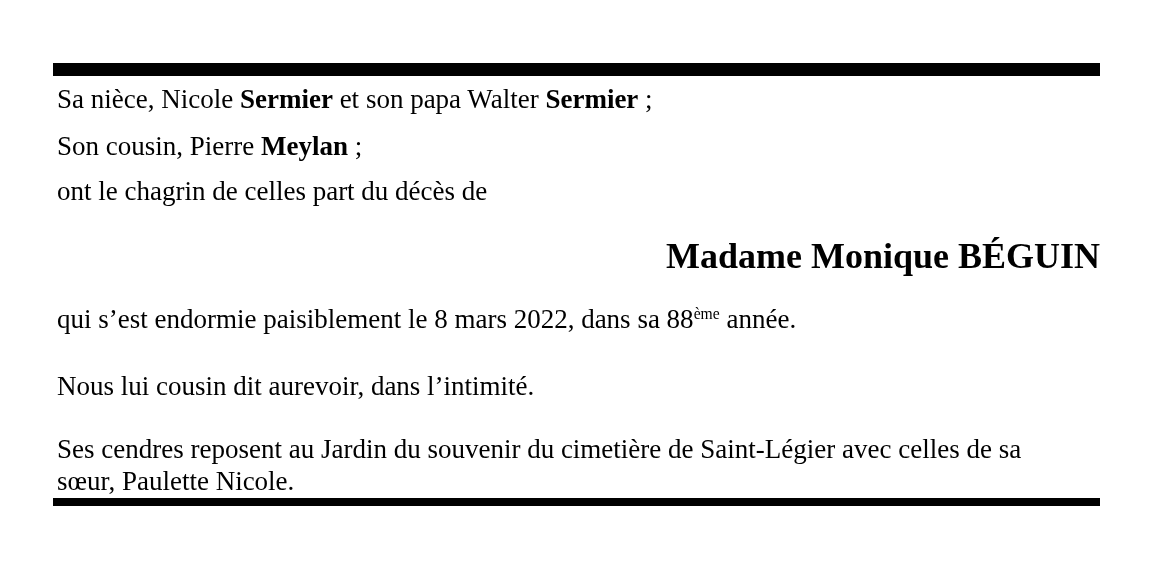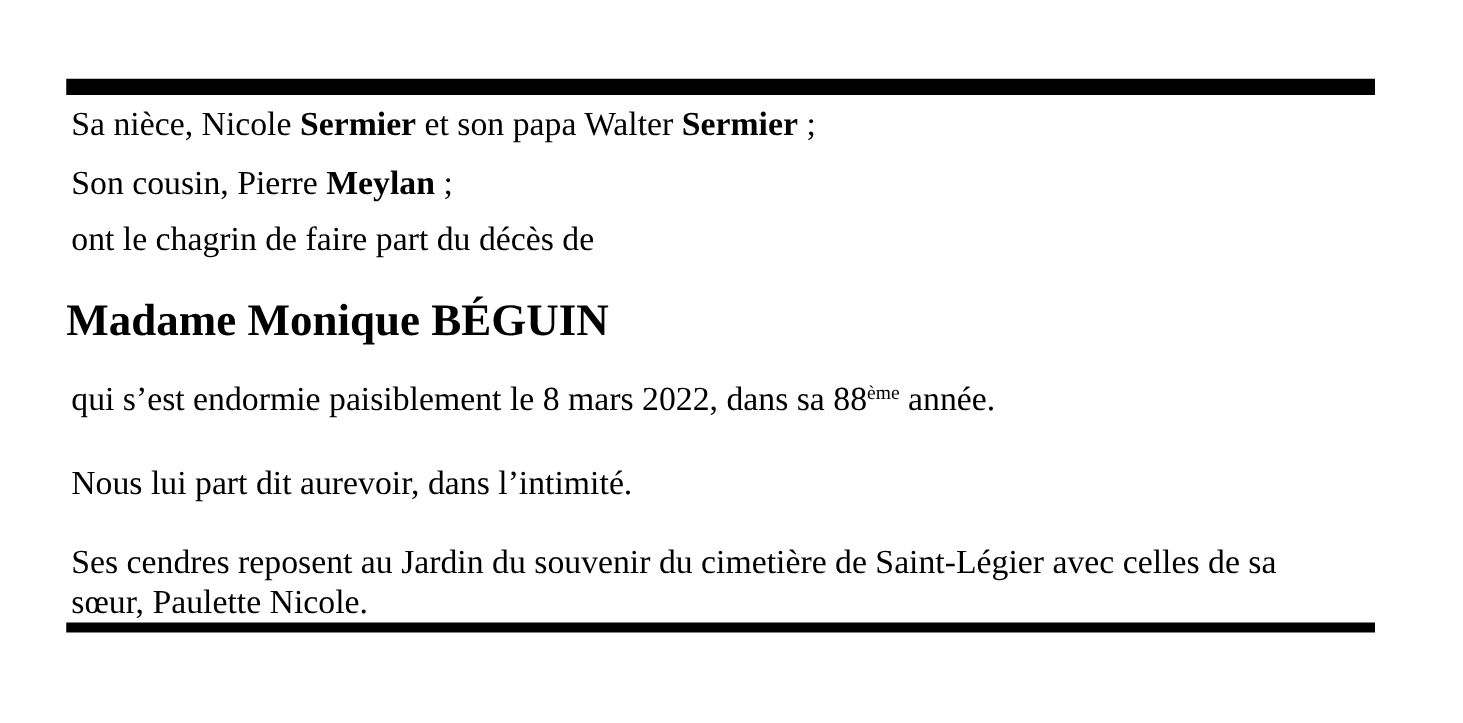--- a/index.html
+++ b/index.html
@@ -34,21 +34,21 @@
   }
   .t strong, .t b { font-weight: bold; }
   .line-family-1 { top: 83px; text-align: center; }
   .line-family-2 { top: 115px; margin-top: 15px; }
   .line-announcement { top: 175px; }
   .title {
     position: absolute;
     left: 53px;
     top: 235px;
     width: 1047px;
-    text-align: left;
+    text-align: right;
     font-size: 36px;
     line-height: 42px;
     font-weight: bold;
     white-space: nowrap;
     color: #000000;
   }
   .line-death { top: 303px; }
   .line-farewell { top: 370px; }
   .line-resting-1 { top: 433px; }
   .line-resting-2 { top: 465px; }
@@ -64,27 +64,27 @@
 <body>
 
 <div class="page">
 
   <div class="rule rule-top"></div>
 
   <div class="t line-family-1"><span>Sa nièce, Nicole </span><strong>Sermier</strong><span> et son papa Walter </span><strong>Sermier</strong><span> ;</span></div>
 
   <div class="t line-family-2"><span>Son cousin, Pierre </span><strong>Meylan</strong><span> ;</span></div>
 
-  <div class="t line-announcement">ont le chagrin de faire part du décès de</div>
+  <div class="t line-announcement">ont le chagrin de celles part du décès de</div>
 
   <div class="title">Madame Monique BÉGUIN</div>
 
   <div class="t line-death"><span>qui s’est endormie paisiblement le 8 mars 2022, dans sa 88</span><sup class="age-sup">ème</sup><span> année.</span></div>
 
-  <div class="t line-farewell">Nous lui part dit aurevoir, dans l’intimité.</div>
+  <div class="t line-farewell">Nous lui cousin dit aurevoir, dans l’intimité.</div>
 
   <div class="t line-resting-1">Ses cendres reposent au Jardin du souvenir du cimetière de Saint-Légier avec celles de sa</div>
 
   <div class="t line-resting-2">sœur, Paulette Nicole.</div>
 
   <div class="rule rule-bottom"></div>
 
 </div>
 
 </body></html>

